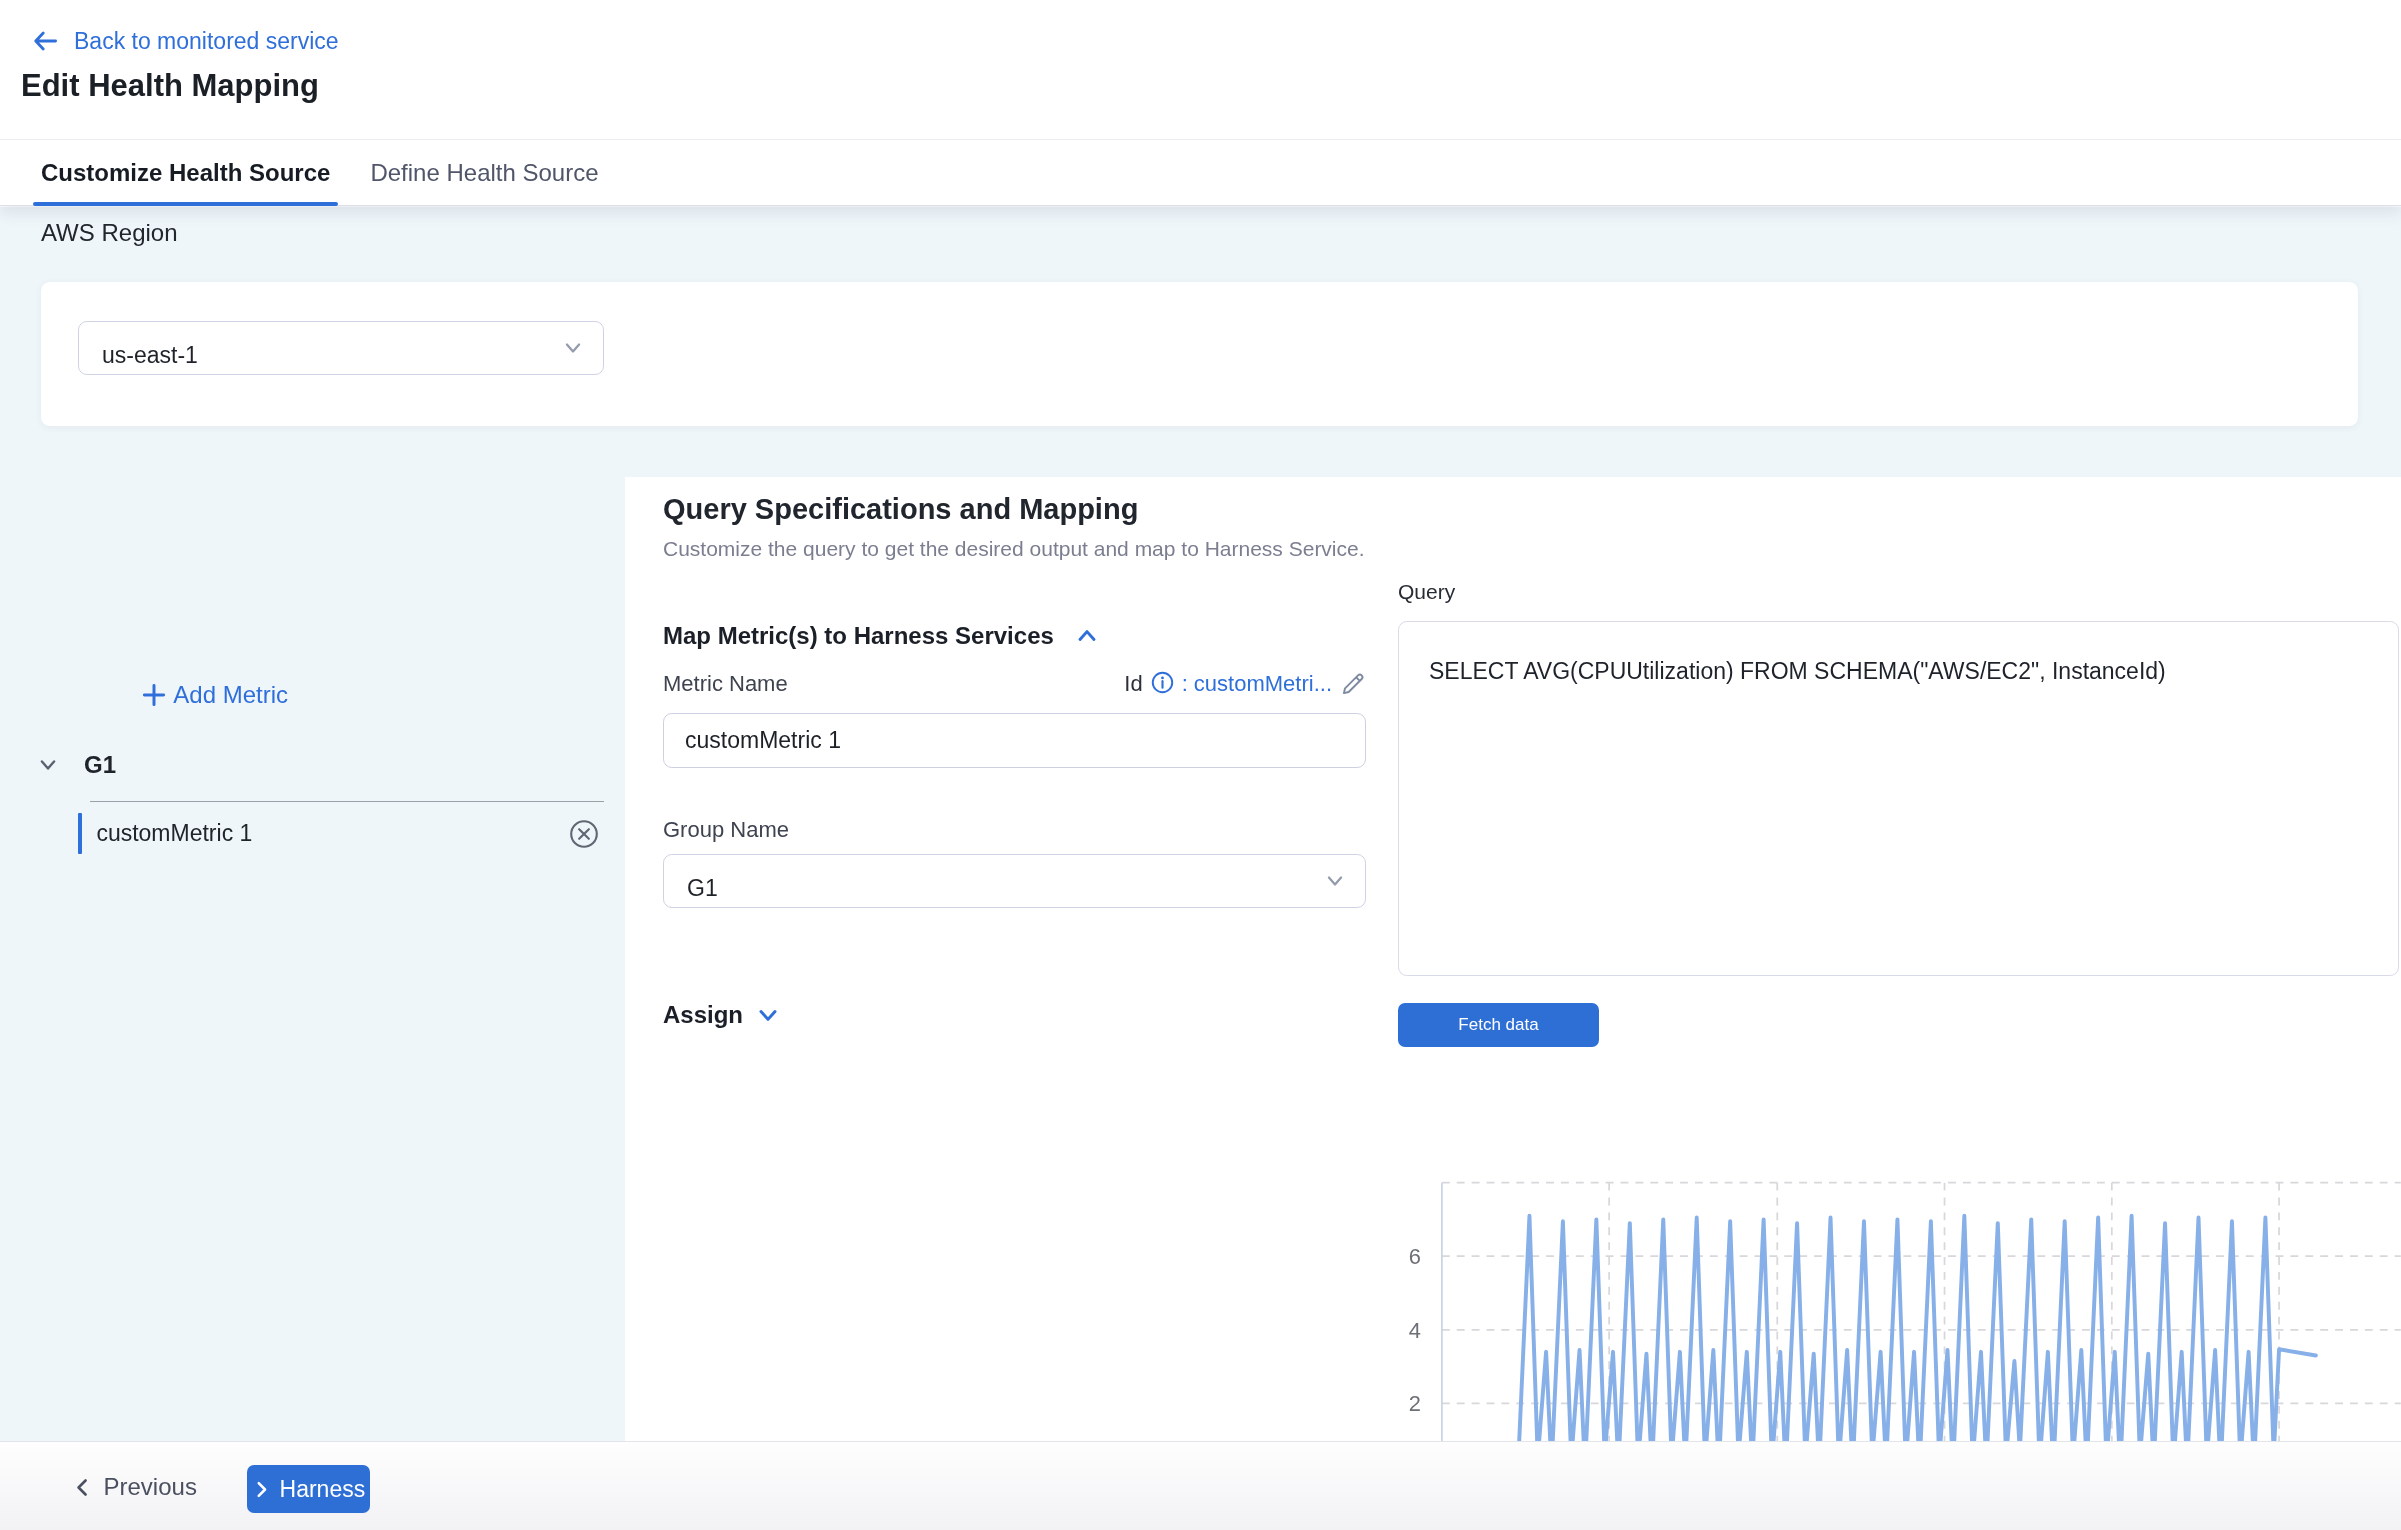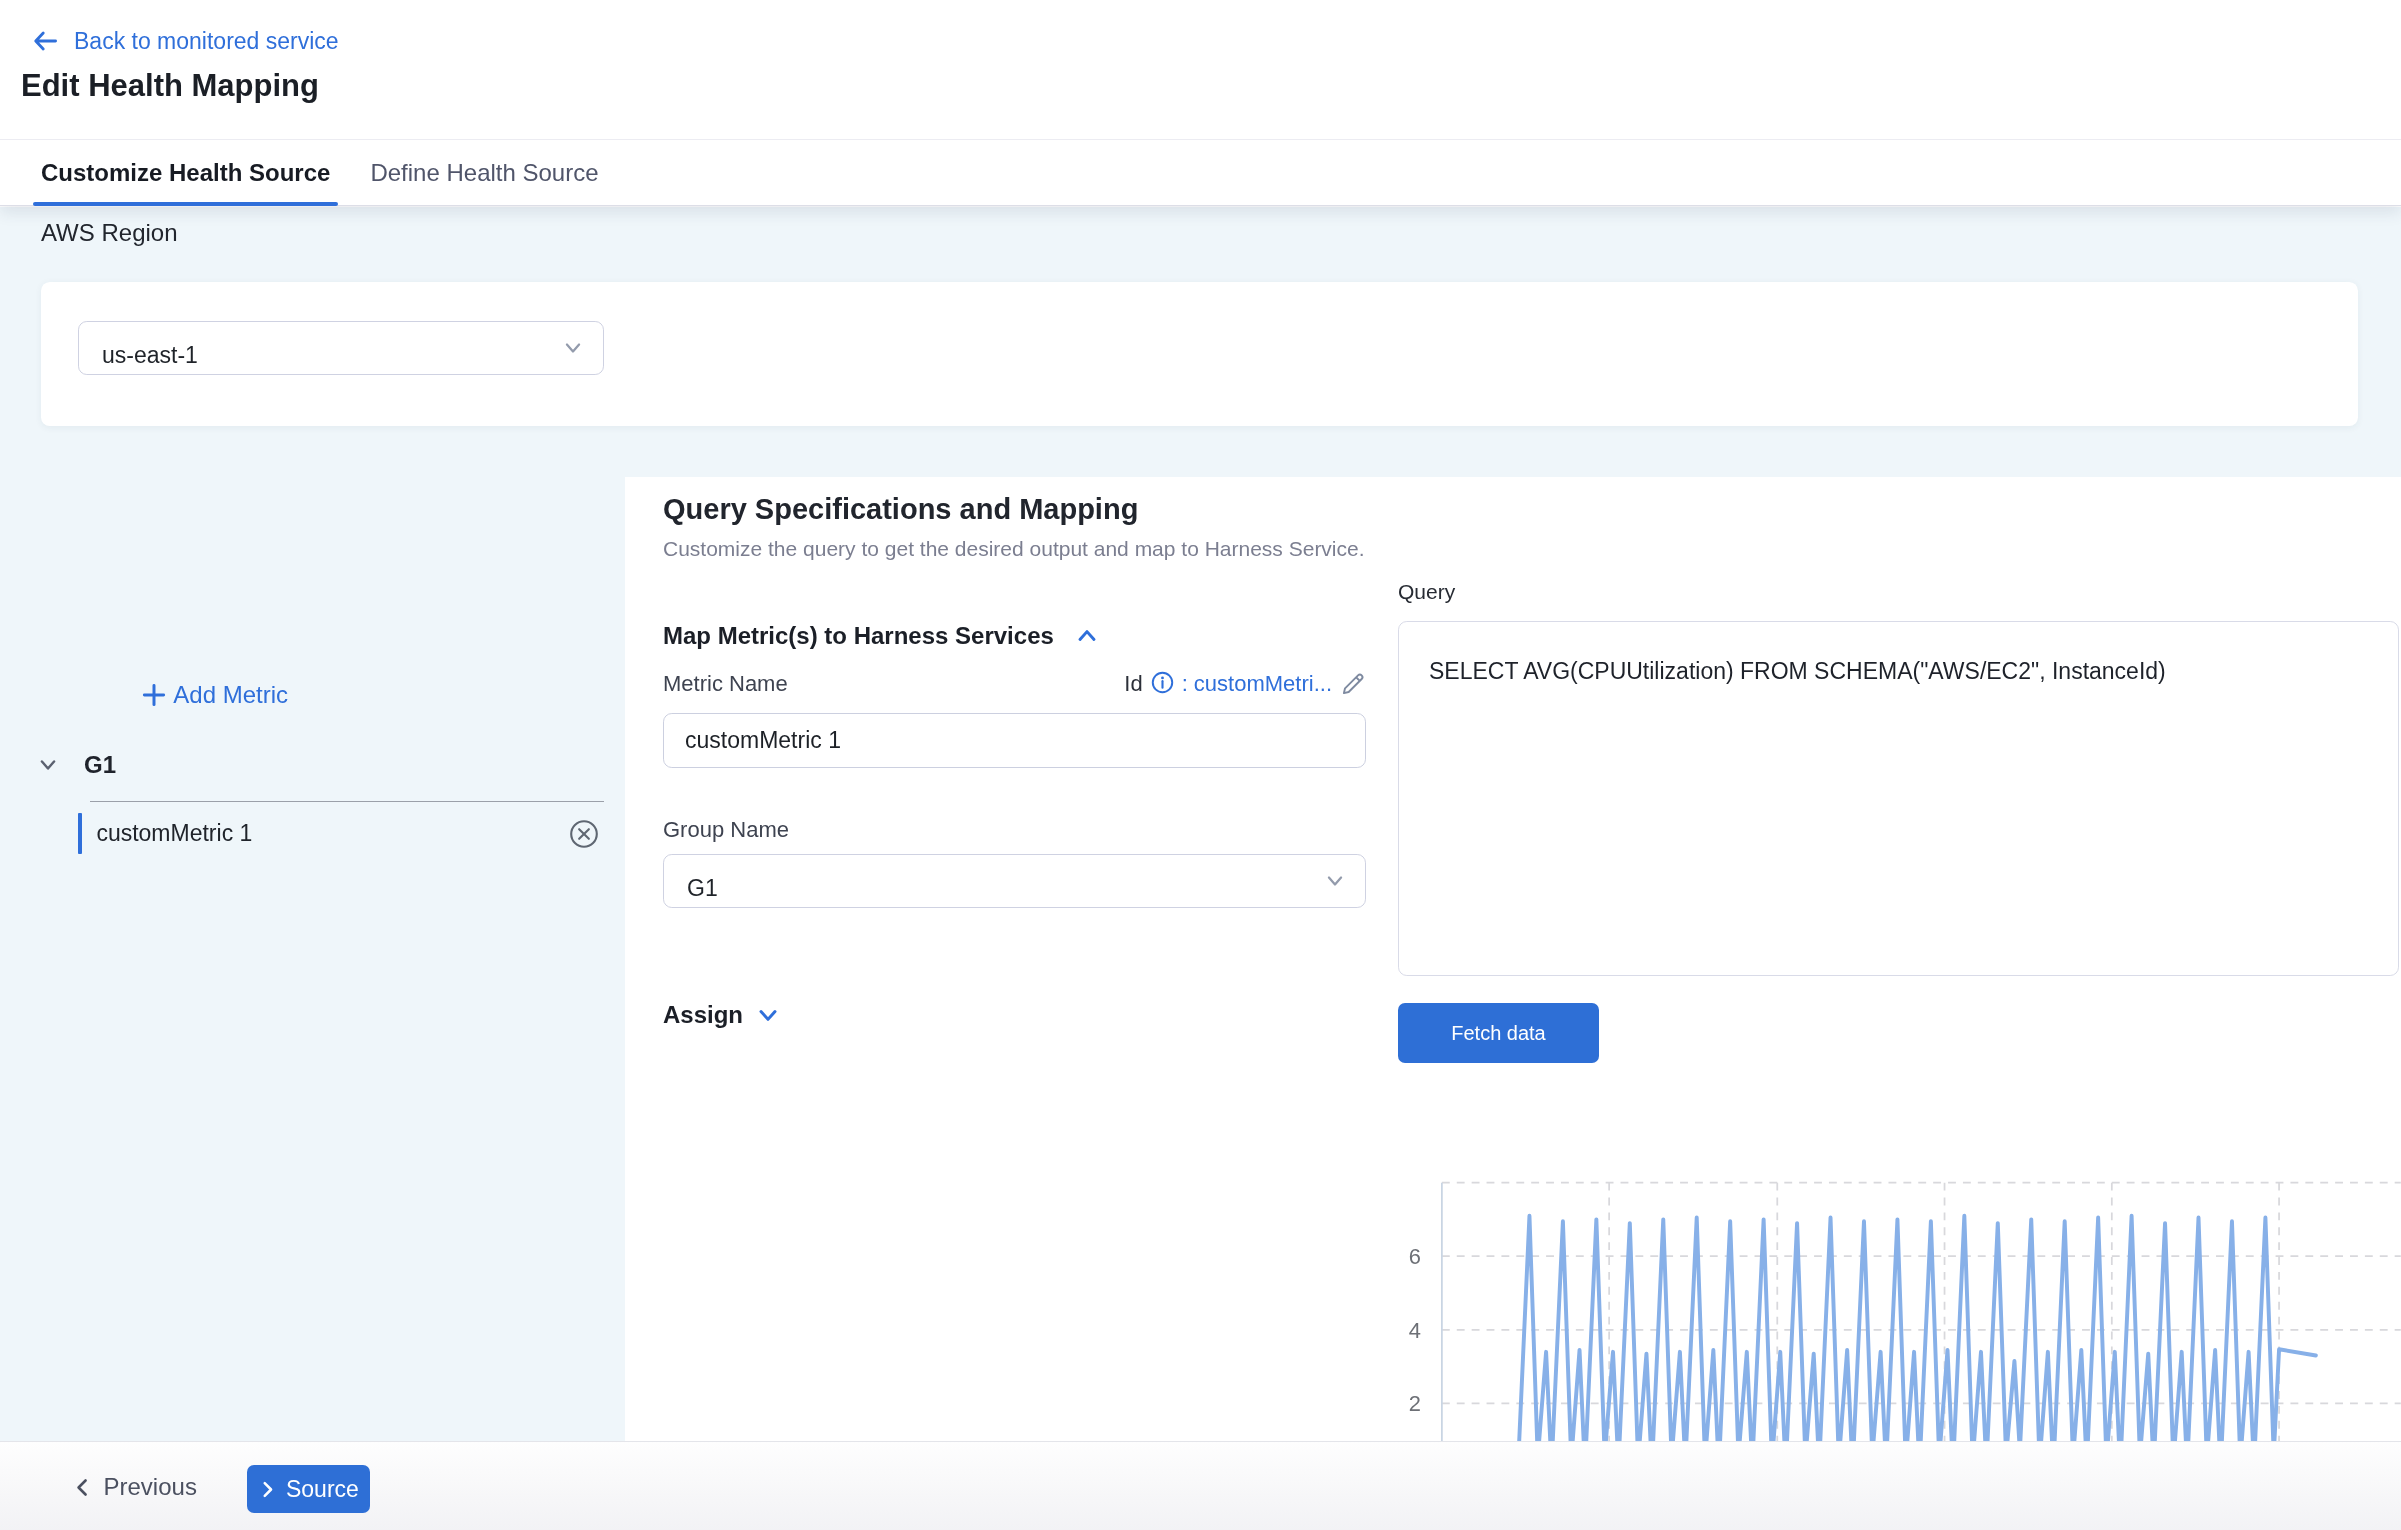--- a/index.html
+++ b/index.html
@@ -74,22 +74,22 @@
                 padding:0 21px; font-family:"Liberation Sans", sans-serif; background:#fff; }
   .group-name-label { position:absolute; left:38px; top:340px; font-size:22px; color:#3e4350; }
   .group-select { position:absolute; left:38px; top:377px; width:703px; }
   .assign-toggle { position:absolute; left:38px; top:524px; display:flex; align-items:center; gap:11px;
                    font-size:24px; font-weight:700; color:#1b1f27; cursor:pointer; }
 
   .query-label { position:absolute; left:773px; top:103px; font-size:21px; color:#272b33; }
   .query-box { position:absolute; left:773px; top:144px; width:1001px; height:355px;
                border:1.8px solid #d9dbe8; border-radius:8.8px; background:#fff;
                padding:33px 30px; font-size:23px; color:#1e222a; line-height:1.4; cursor:text; }
-  .fetch-btn { position:absolute; left:773px; top:526px; width:201px; height:60px; background:#2e6fd6;
-               border:none; border-radius:7px; color:#fff; font-size:20px; font-weight:500;
+  .fetch-btn { position:absolute; left:773px; top:526px; width:201px; height:44px; background:#2e6fd6;
+               border:none; border-radius:7px; color:#fff; font-size:17px; font-weight:500;
                cursor:pointer; font-family:"Liberation Sans", sans-serif; }
   .chart-wrap { position:absolute; left:758px; top:675px; width:1018px; height:303px; overflow:hidden; }
   .chart-wrap svg { display:block; }
   .chart-wrap text { font-family:"Liberation Sans", sans-serif; }
 
   
   .footer { position:absolute; left:0; right:0; bottom:0; height:90px;
             background:linear-gradient(#fefefe,#f2f2f5); border-top:0.9px solid #e4e5ea; z-index:6; }
   .prev-btn { position:absolute; left:72px; top:0; height:90px; display:flex; align-items:center;
               gap:10.5px; font-size:24px; color:#4b5060; cursor:pointer; background:none; border:none;
@@ -236,18 +236,18 @@
     <button class="prev-btn">
       <svg width="21" height="21" viewBox="0 0 24 24">
         <path d="M15.5 4 L7.5 12 L15.5 20" fill="none" stroke="#4b5060" stroke-width="3" stroke-linecap="round" stroke-linejoin="round"></path>
       </svg>
       <span>Previous</span>
     </button>
     <button class="submit-btn">
       <svg width="19" height="19" viewBox="0 0 24 24">
         <path d="M8.5 4 L16.5 12 L8.5 20" fill="none" stroke="#ffffff" stroke-width="3.2" stroke-linecap="round" stroke-linejoin="round"></path>
       </svg>
-      <span>Source</span>
+      <span>Harness</span>
     </button>
   </div>
 
 </div>
 
 
 </body></html>

